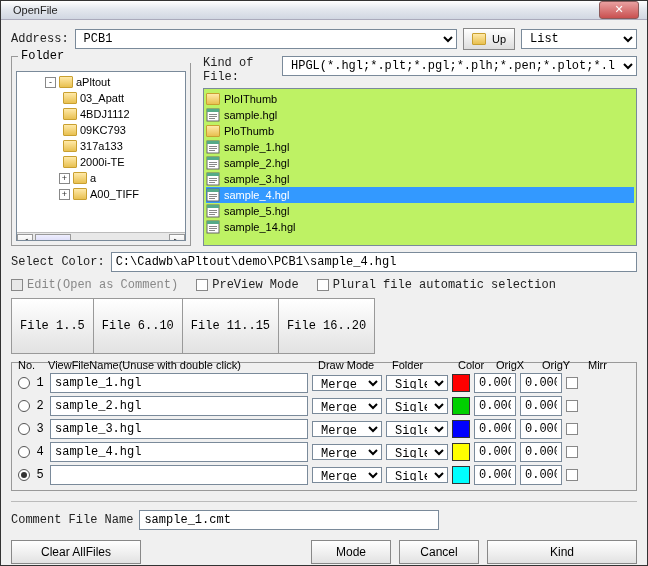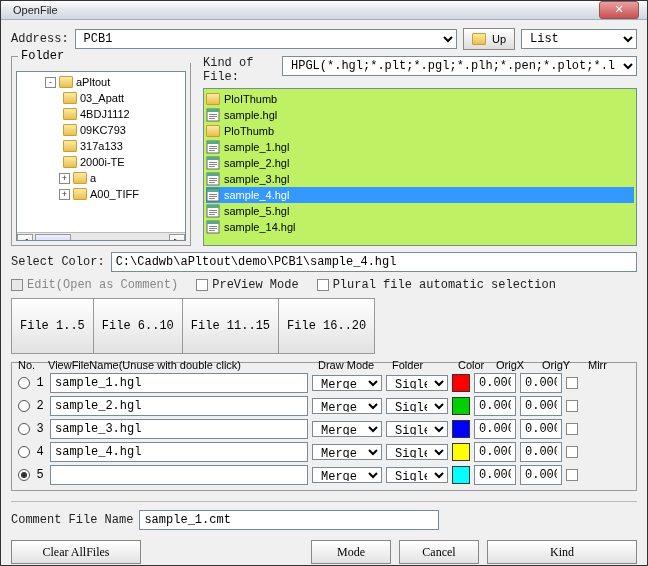--- a/index.html
+++ b/index.html
@@ -50,21 +50,21 @@
 .radio{width:12px;height:12px;border:1px solid #555;border-radius:50%;background:#fff;display:inline-flex;align-items:center;justify-content:center}
 .radio.on::after{content:"";width:6px;height:6px;background:#333;border-radius:50%}
 .num{width:12px;font-family:"Courier New",monospace;font-size:12px;text-align:center}
 .fname{width:258px;height:20px}
 .mode,.colno{height:16px}
 .mode{width:70px}
 .colno{width:62px}
 .swatch{width:18px;height:18px;border:1px solid #333}
 .coord{width:42px;height:20px;text-align:left}
 .mirr{width:12px;height:12px;border:1px solid #888;background:#fff}
-.btn{border:1px solid #888;background:linear-gradient(#fff,#e2e2e2);height:24px;font-family:Liberation Serif, serif;font-size:12px;cursor:pointer;text-align:center;display:inline-flex;align-items:center;justify-content:center;padding:0 6px}
+.btn{border:1px solid #888;background:linear-gradient(#fff,#e2e2e2);height:24px;font-family:Liberation Sans, sans-serif;font-size:12px;cursor:pointer;text-align:center;display:inline-flex;align-items:center;justify-content:center;padding:0 6px}
 .bottom-btns{display:flex;gap:8px;margin-top:4px}
 .bottom-btns .btn{flex:0 0 auto}
 .spacer{flex:1}
 hr.sep{border:none;border-top:1px solid #bbb;margin:4px 0 2px 0}
 </style>
 </head>
 <body>
 
 <div class="window">
   <div class="titlebar">

